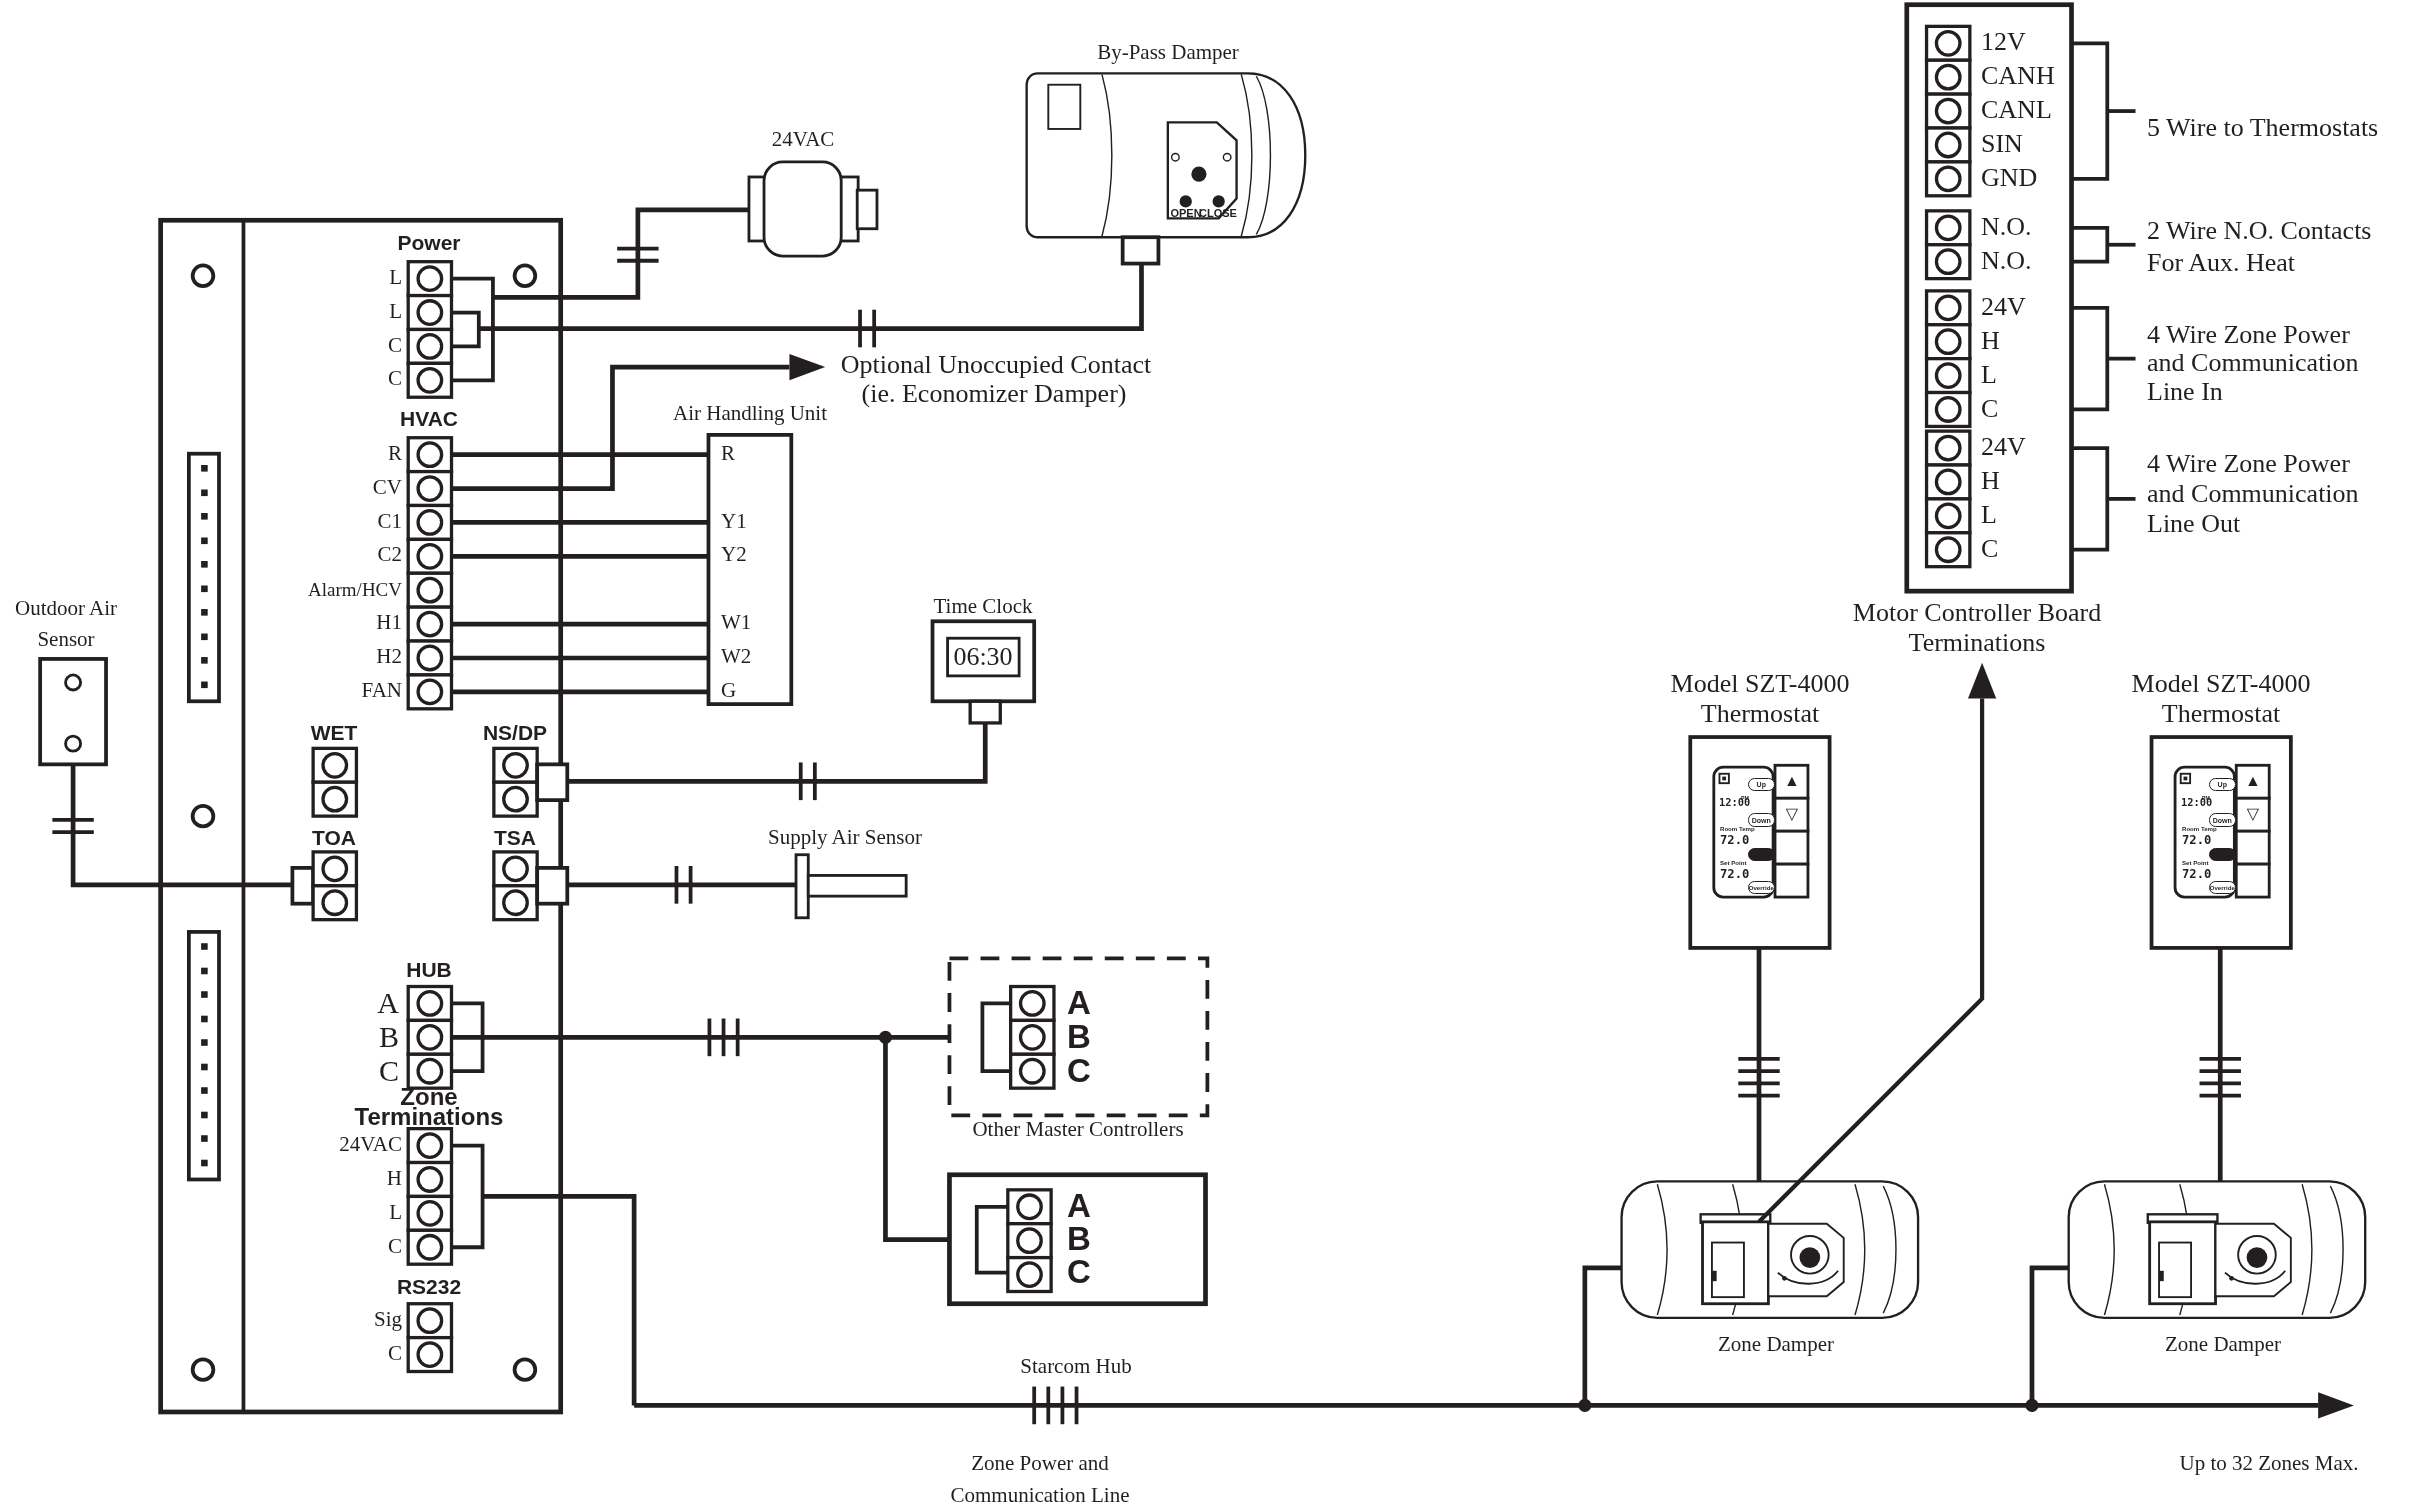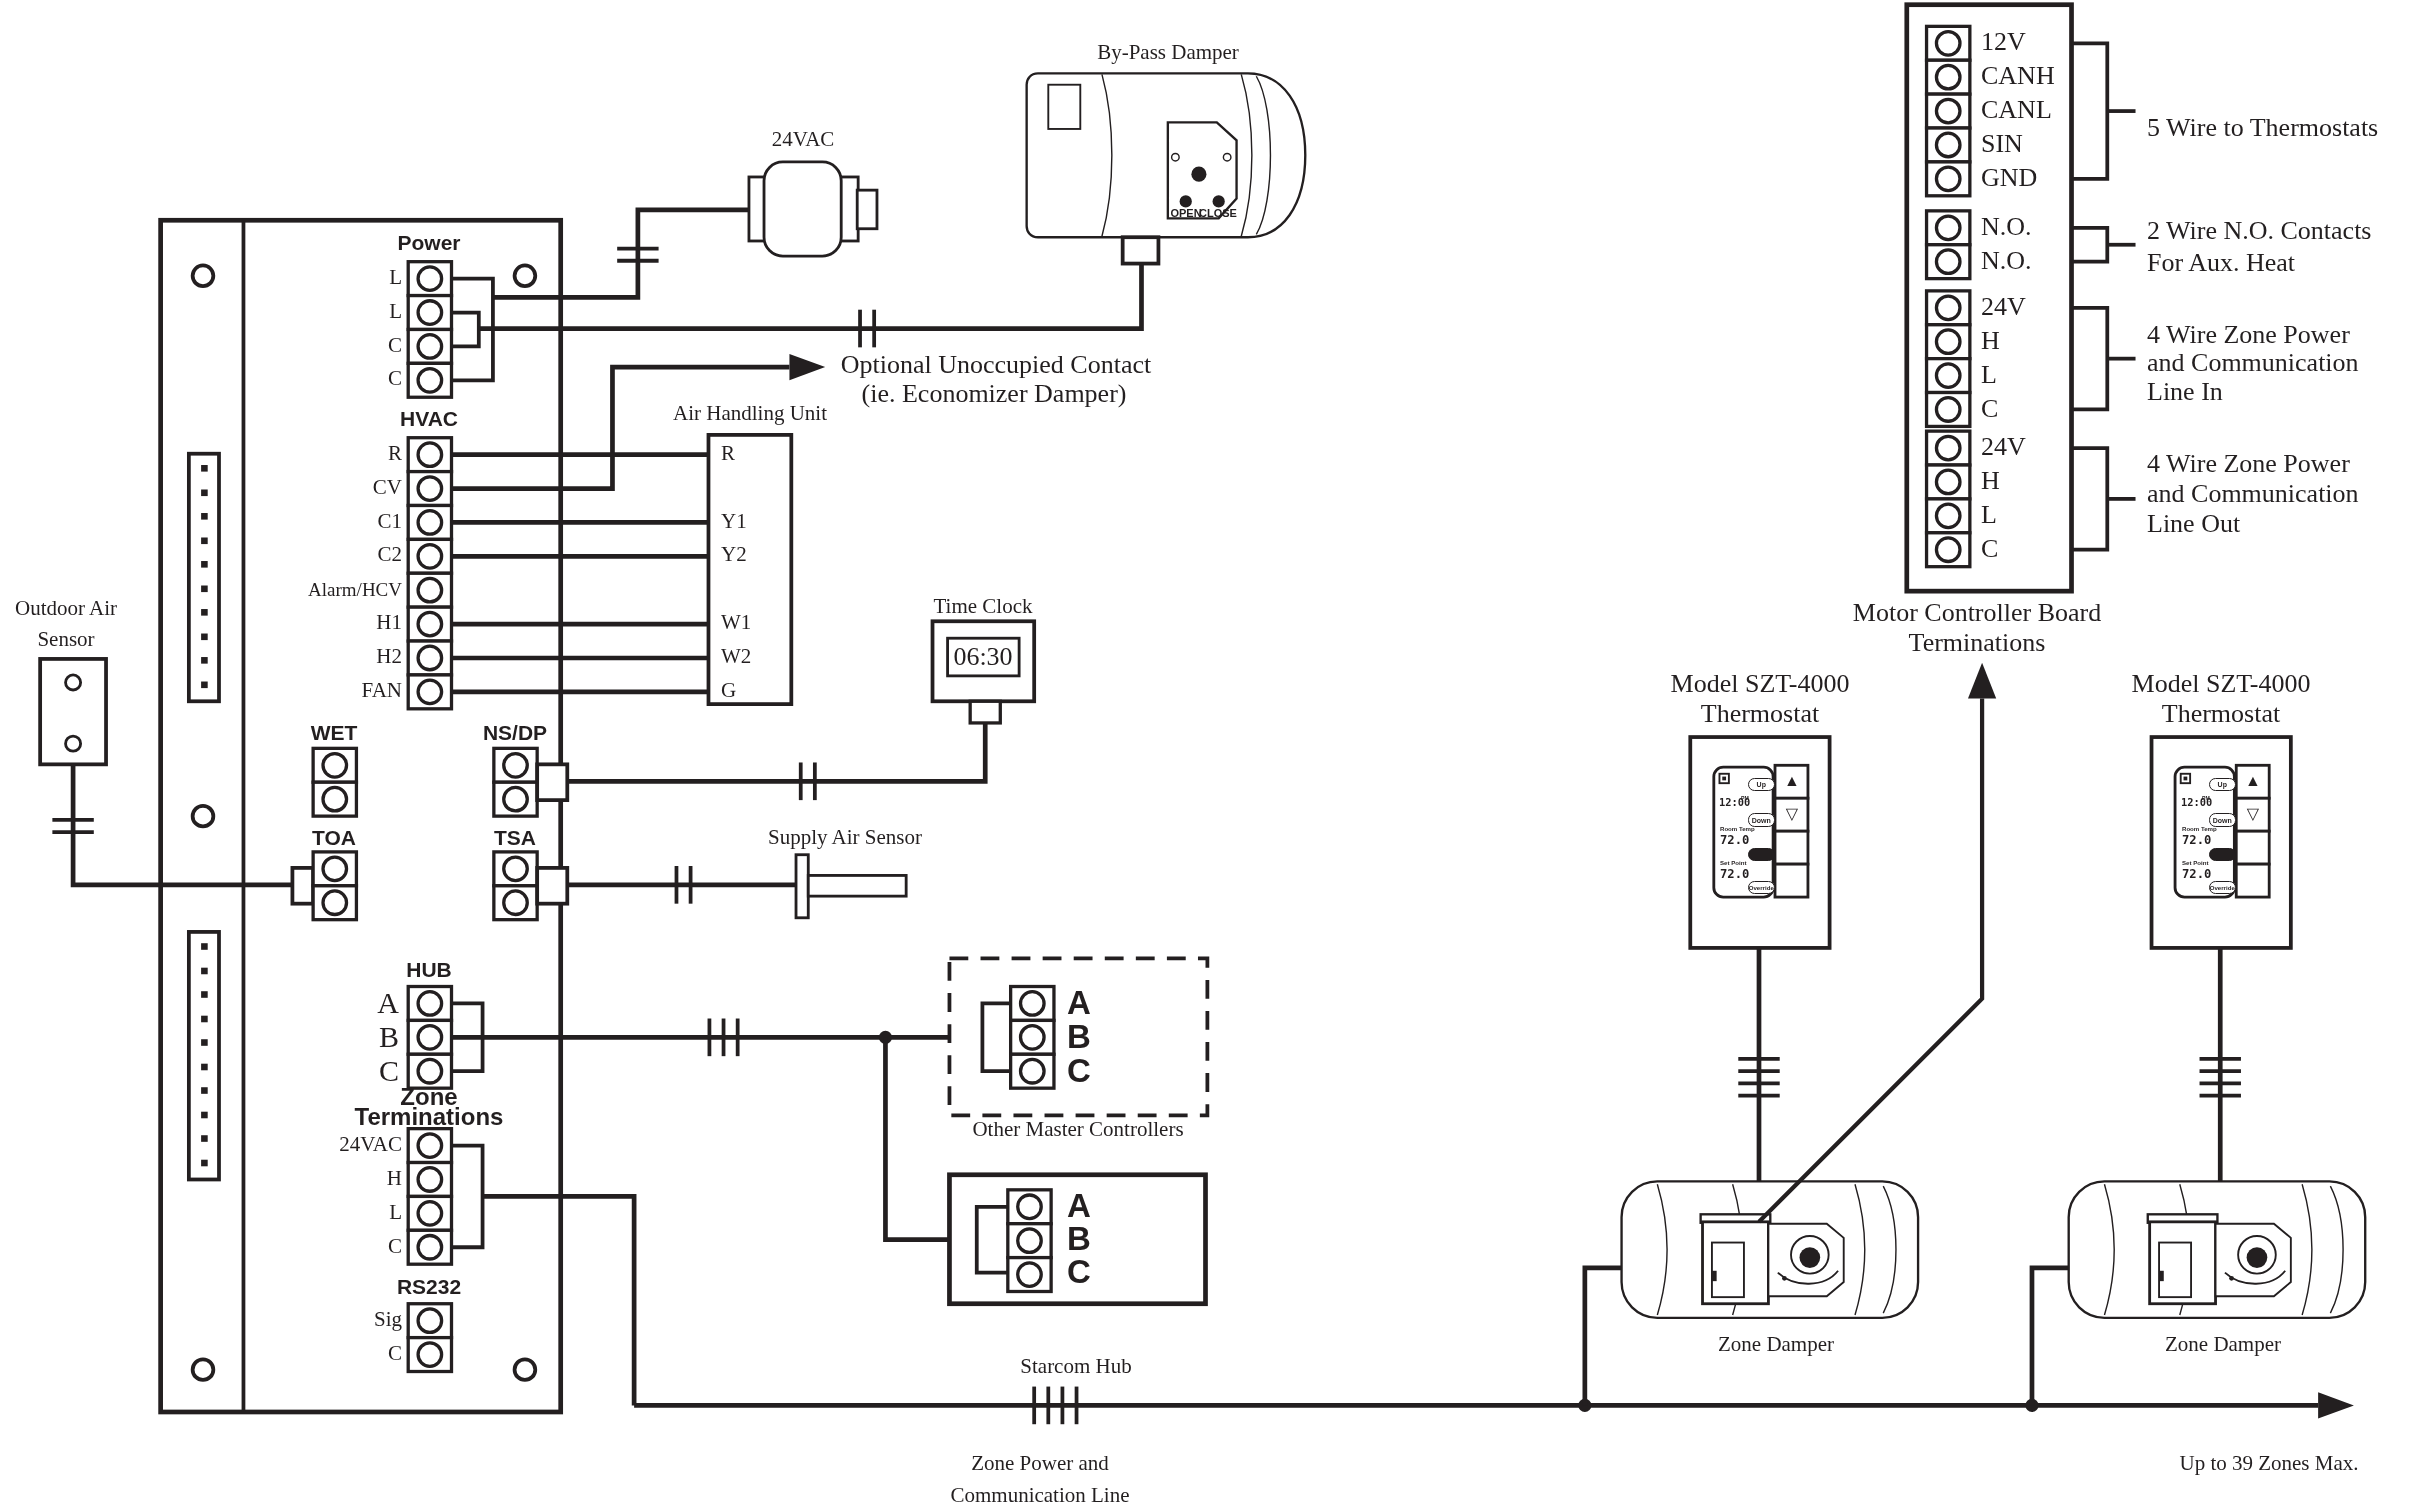--- a/index.html
+++ b/index.html
@@ -397,16 +397,16 @@
       <span class="t sans f6" style="position:static">Override</span>
     </div>
 <span class="t f17 ctr" style="left:2253px;top:782px">▲</span>
 <span class="t f17 ctr" style="left:2253px;top:815px">▽</span>
 
 <span class="t f30 ctr" style="left:1776px;top:1346px">Zone Damper</span>
 <span class="t f30 ctr" style="left:2223px;top:1346px">Zone Damper</span>
 
 <span class="t f30 ctr" style="left:1040px;top:1465px">Zone Power and</span>
 <span class="t f30 ctr" style="left:1040px;top:1497px">Communication Line</span>
-<span class="t f30 ctr" style="left:2269px;top:1465px">Up to 39 Zones Max.</span>
+<span class="t f30 ctr" style="left:2269px;top:1465px">Up to 32 Zones Max.</span>
 
 </div>
 
 
 </body></html>

